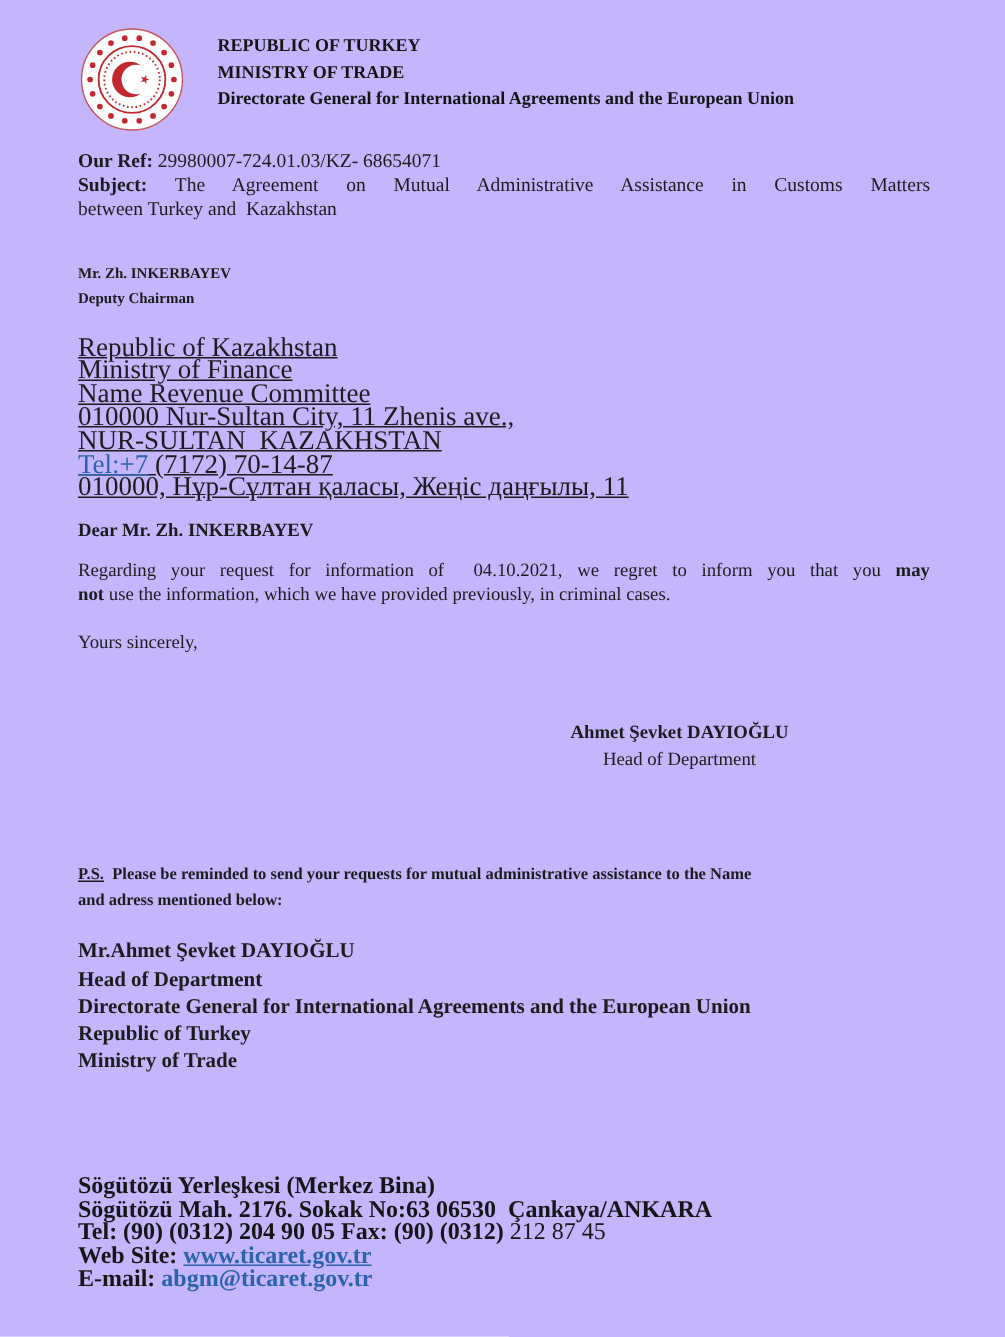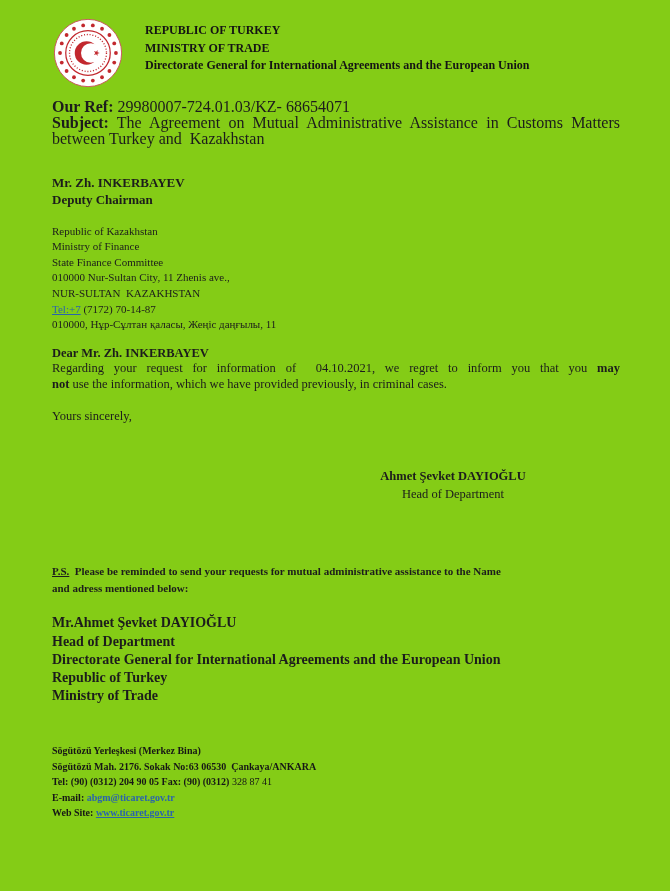--- a/index.html
+++ b/index.html
@@ -6,56 +6,56 @@
   html, body { background: #ffffff; }
   body {
     width: 670px; height: 891px;
     font-family: "Liberation Serif", "DejaVu Serif", serif;
     color: #1c1c1c;
     overflow: hidden;
   }
   .page {
     width: 670px; height: 891px;
     padding: 16px 50px 0 52px;
-    background: #84cc16;
+    background: #c4b5fd;
   }
   .b { font-weight: bold; }
   .justify-last { text-align: justify; text-align-last: justify; }
 
   
   .letterhead { display: flex; align-items: flex-start; gap: 21px; }
   .emblem { width: 72px; height: 72px; flex: 0 0 72px; margin-top: 1px; }
   .letterhead-text { margin-top: 6px; font-size: 12px; font-weight: bold; line-height: 17.5px; color: #141414; }
 
   
-  .refs { margin-top: 10px; font-size: 16px; line-height: 16.2px; }
+  .refs { margin-top: 10px; font-size: 13px; line-height: 16.2px; }
   .subject-wrap1 { line-height: 16.2px; }
 
   
-  .recipient-name-block { margin-top: 26px; font-size: 13px; font-weight: bold; line-height: 17px; }
-  .recipient-address { margin-top: 16px; font-size: 11px; line-height: 15.6px; }
+  .recipient-name-block { margin-top: 26px; font-size: 10px; font-weight: bold; line-height: 17px; }
+  .recipient-address { margin-top: 16px; font-size: 18px; line-height: 15.6px; text-decoration: underline; }
 
   a.doc-link, .doc-link { color: #2a64ad; text-decoration: underline; cursor: pointer; }
   .doc-link-plain { color: #2a64ad; cursor: pointer; }
 
   
   .salutation { margin-top: 13px; font-size: 12.5px; font-weight: bold; }
-  .body-para { margin-top: 0; font-size: 12.5px; line-height: 15.8px; }
+  .body-para { margin-top: 12px; font-size: 12.5px; line-height: 15.8px; }
   .closing { margin-top: 17px; font-size: 12.5px; }
 
   
   .signature { margin-top: 44px; width: 250px; margin-left: auto; margin-right: 42px; text-align: center; font-size: 12.5px; line-height: 17.5px; }
 
   
   .ps-note { margin-top: 60px; font-size: 11px; font-weight: bold; line-height: 16.5px; }
   .ps-label { text-decoration: underline; }
   .ps-contact { margin-top: 18px; font-size: 14px; font-weight: bold; line-height: 18.2px; }
 
   
-  .letter-footer { margin-top: 38px; font-size: 10px; font-weight: bold; line-height: 15.4px; color: #161616; }
+  .letter-footer { margin-top: 66px; font-size: 16px; font-weight: bold; line-height: 15.4px; color: #161616; }
   .regular { font-weight: normal; }
 </style>
 </head>
 <body>
 
 <div class="page">
 
   <header class="letterhead">
     <div class="emblem">
       <svg viewBox="0 0 76 76" width="72" height="72" aria-hidden="true">
@@ -101,21 +101,21 @@
   </section>
 
   <section class="recipient-name-block">
     <div>Mr. Zh. INKERBAYEV</div>
     <div>Deputy Chairman</div>
   </section>
 
   <section class="recipient-address">
     <div>Republic of Kazakhstan</div>
     <div>Ministry of Finance</div>
-    <div>State Finance Committee</div>
+    <div>Name Revenue Committee</div>
     <div>010000 Nur-Sultan City, 11 Zhenis ave.,</div>
     <div>NUR-SULTAN&nbsp; KAZAKHSTAN</div>
     <div><span class="doc-link">Tel:+7</span><span> (7172) 70-14-87</span></div>
     <div>010000, Нұр-Сұлтан қаласы, Жеңіс даңғылы, 11</div>
   </section>
 
   <div class="salutation">Dear Mr. Zh. INKERBAYEV</div>
 
   <div class="body-para">
     <div class="justify-last"><span>Regarding your request for information of&nbsp; 04.10.2021, we regret to inform you that you </span><span class="b">may</span></div>
@@ -138,18 +138,18 @@
     <div>Mr.Ahmet Şevket DAYIOĞLU</div>
     <div>Head of Department</div>
     <div>Directorate General for International Agreements and the European Union</div>
     <div>Republic of Turkey</div>
     <div>Ministry of Trade</div>
   </section>
 
   <footer class="letter-footer">
     <div>Sögütözü Yerleşkesi (Merkez Bina)</div>
     <div>Sögütözü Mah. 2176. Sokak No:63 06530&nbsp; Çankaya/ANKARA</div>
-    <div><span>Tel: (90) (0312) 204 90 05 Fax: (90) (0312)</span><span class="regular"> 328 87 41</span></div>
+    <div><span>Tel: (90) (0312) 204 90 05 Fax: (90) (0312)</span><span class="regular"> 212 87 45</span></div>
+    <div><span>Web Site: </span><span class="doc-link">www.ticaret.gov.tr</span></div>
     <div><span>E-mail: </span><span class="doc-link-plain">abgm@ticaret.gov.tr</span></div>
-    <div><span>Web Site: </span><span class="doc-link">www.ticaret.gov.tr</span></div>
   </footer>
 
 </div>
 
 </body></html>

